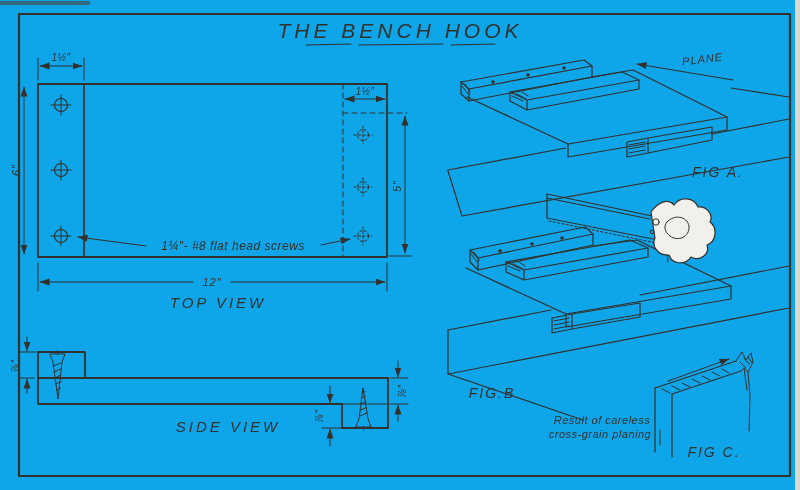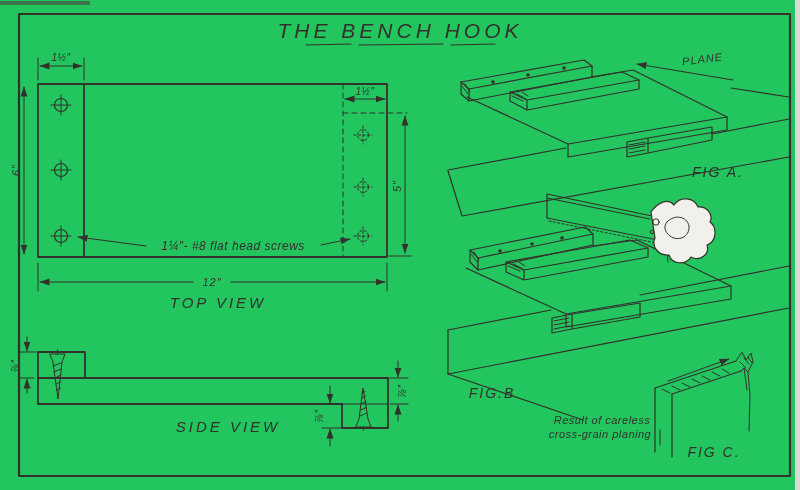--- a/index.html
+++ b/index.html
@@ -1,18 +1,18 @@
 <!DOCTYPE html>
 <html><head>
 <meta charset="utf-8">
 <style>
   html,body{margin:0;padding:0;background:#d8d6d1;}
   .stage{
     position:relative;width:800px;height:490px;overflow:hidden;
-    background:#22c55e;
+    background:#0ea5e9;
     font-family:"Liberation Sans", sans-serif;
   }
   svg{position:absolute;left:0;top:0;}
   .ink{stroke:#33312c;fill:none;stroke-linecap:round;stroke-linejoin:round;}
   .w1{stroke-width:1;}
   .w12{stroke-width:1.2;}
   .w18{stroke-width:1.8;}
   .dash{stroke-dasharray:5,4;}
   .dashf{stroke-dasharray:2.2,2.2;}
   text{fill:#33312c;font-style:italic;font-family:"Liberation Sans", sans-serif;}

